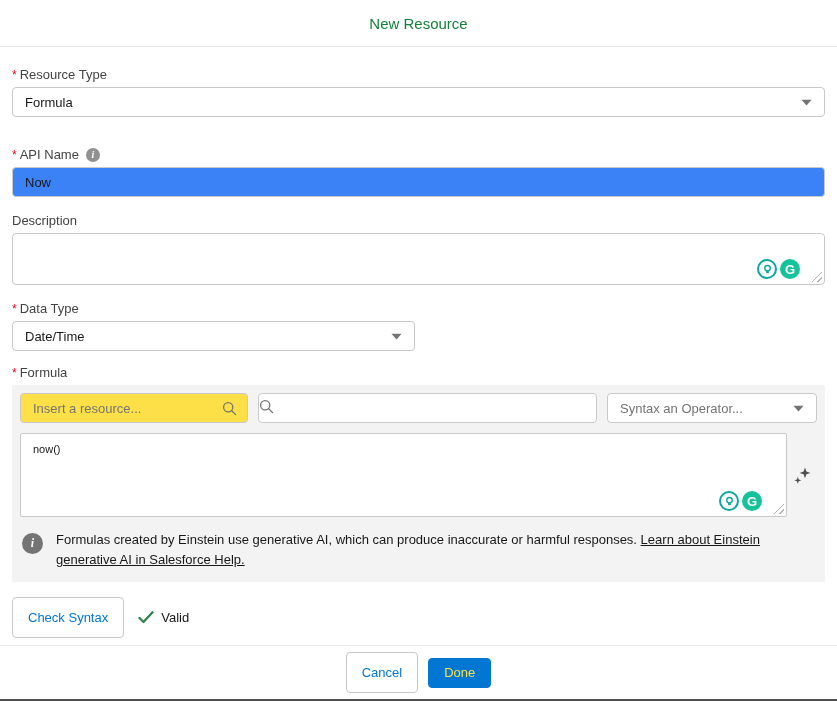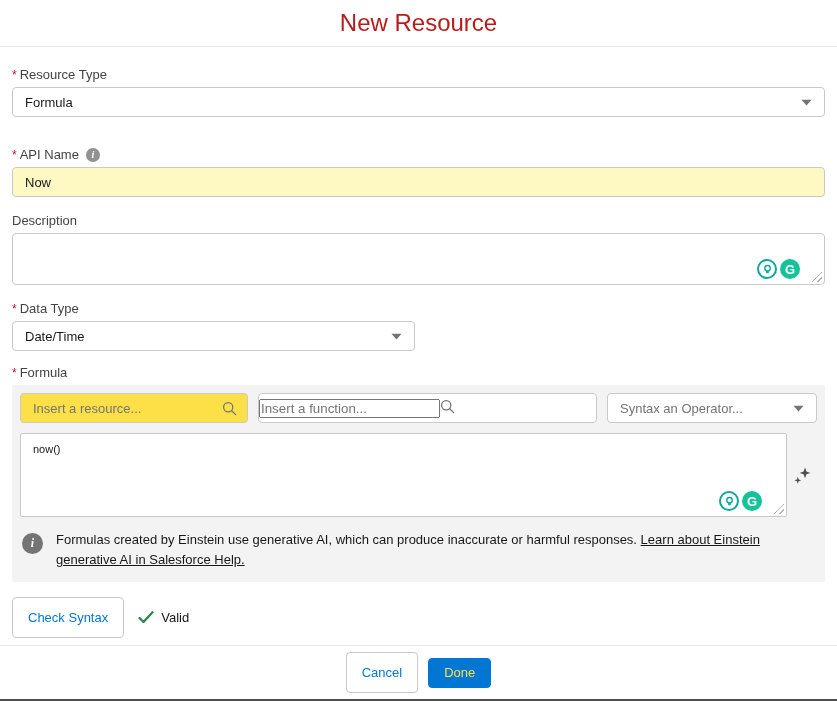--- a/index.html
+++ b/index.html
@@ -7,21 +7,21 @@
   body {
     font-family: "Liberation Sans", sans-serif;
     background: #ffffff;
     color: #181818;
     overflow: hidden;
   }
   .modal { width: 837px; height: 701px; display: flex; flex-direction: column; background: #fff; }
 
   
   .modal-header { height: 47px; border-bottom: 1px solid #e8e8e8; display: flex; align-items: center; justify-content: center; }
-  .modal-title { font-size: 24px; color: #b91c1c; font-weight: 400; }
+  .modal-title { font-size: 15px; color: #15803d; font-weight: 400; }
 
   
   .modal-body { flex: 1; padding: 20px 12px 0 12px; overflow: hidden; }
 
   .label { font-size: 13px; color: #444444; margin-bottom: 5px; display: flex; align-items: center; }
   .req { color: #ea001e; margin-right: 3px; font-size: 12px; }
 
   .info-icon {
     width: 14px; height: 14px; border-radius: 50%; background: #919191; color: #fff;
     font-size: 10px; font-family: "Liberation Serif", serif; font-style: italic; font-weight: bold;
@@ -33,21 +33,21 @@
     height: 30px; padding: 0 12px; background: #fff;
     border: 1px solid #c9c9c9; border-radius: 4px; font-size: 13px; color: #181818; cursor: pointer;
   }
   .combobox.full { width: 100%; }
   .combobox.half { width: 403px; }
   .combobox .placeholder { color: #747474; }
   .chev { display: inline-flex; margin-left: 10px; flex: none; }
 
   .text-input {
     width: 100%; height: 30px; border: 1px solid #c9c9c9; border-radius: 4px;
-    padding: 0 12px; font-size: 13px; color: #181818; font-family: inherit; outline: none; background:#fef9c3;
+    padding: 0 12px; font-size: 13px; color: #181818; font-family: inherit; outline: none; background:#3b82f6;
   }
 
   .textarea-wrap { position: relative; border: 1px solid #c9c9c9; border-radius: 4px; background: #fff; }
   .textarea-wrap.desc { height: 52px; }
   .textarea-wrap textarea {
     width: 100%; height: 100%; border: none; outline: none; resize: none; display: block;
     padding: 7px 12px; font-size: 11px; color: #181818; font-family: inherit; background: transparent;
   }
   .grammarly { position: absolute; right: 24px; bottom: 5px; display: flex; gap: 3px; align-items: center; }
   .g-tone {
@@ -200,21 +200,20 @@
             <span class="search-ic">
               <svg width="15" height="15" viewBox="0 0 15 15">
                   <circle cx="6.2" cy="6.2" r="4.6" fill="none" stroke="#747474" stroke-width="1.3"></circle>
                   <line x1="9.7" y1="9.7" x2="13.6" y2="13.6" stroke="#747474" stroke-width="1.3" stroke-linecap="round"></line>
                 </svg>
             </span>
           </div>
 
           <div class="func-group">
             <div class="func-search">
-              <input placeholder="Insert a function..." style="">
               <span class="search-ic">
                 <svg width="15" height="15" viewBox="0 0 15 15">
                     <circle cx="6.2" cy="6.2" r="4.6" fill="none" stroke="#747474" stroke-width="1.3"></circle>
                     <line x1="9.7" y1="9.7" x2="13.6" y2="13.6" stroke="#747474" stroke-width="1.3" stroke-linecap="round"></line>
                   </svg>
               </span>
             </div>
           </div>
 
           <div class="combobox op">

